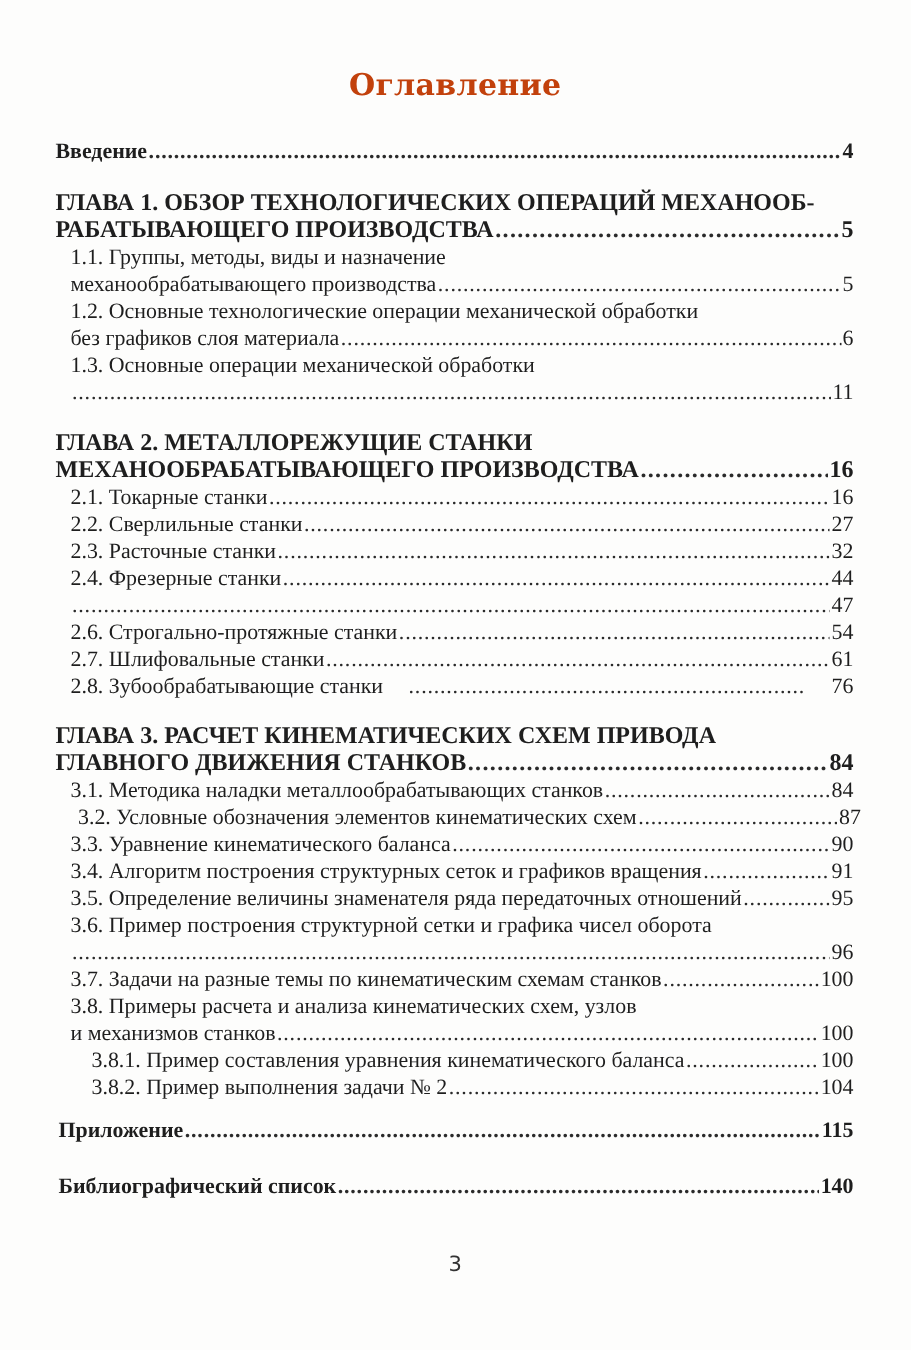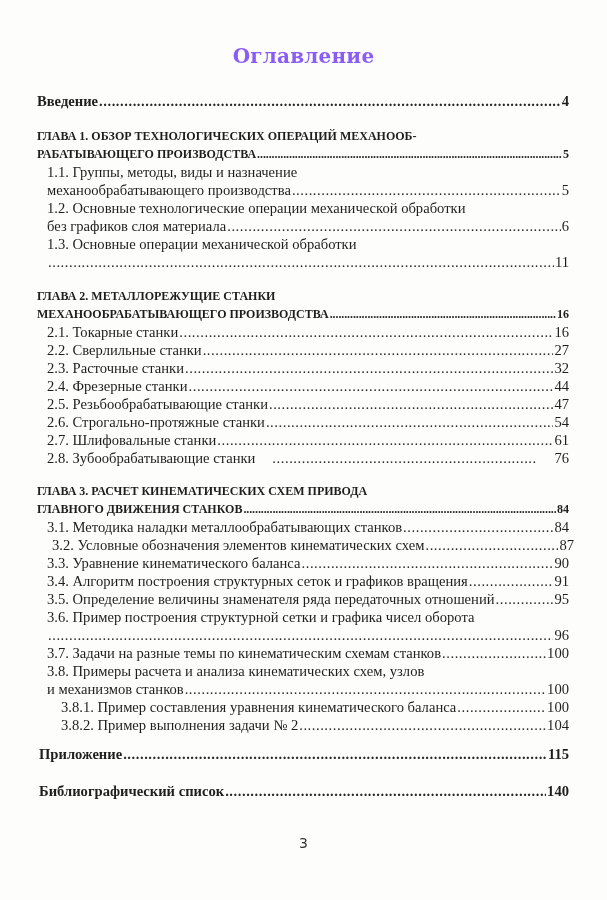--- a/index.html
+++ b/index.html
@@ -10,21 +10,21 @@
       overflow: hidden;
       font-family: "Liberation Serif", serif;
       color: #1e1e1e;
     }
     .page-title {
       position: absolute; top: 44px; left: 0; width: 607px;
       text-align: center;
       font-family: "DejaVu Serif", serif;
       font-weight: bold;
       font-size: 20px;
-      color: #8b5cf6;
+      color: #c2410c;
       letter-spacing: 0.2px;
     }
     .toc { position: absolute; left: 0; top: 0; width: 607px; }
     .row {
       position: absolute;
       display: flex;
       align-items: baseline;
       font-size: 14.6px;
       line-height: 18px;
       white-space: nowrap;
@@ -42,21 +42,21 @@
       white-space: nowrap;
     }
     .row .page { flex: 0 0 auto; text-align: right; }
     .line {
       position: absolute;
       font-size: 14.6px;
       line-height: 18px;
       white-space: nowrap;
     }
     .bold { font-weight: bold; }
-    .chapter { font-family: "Liberation Serif", serif; font-weight: bold; font-size: 12px; }
+    .chapter { font-family: "Liberation Serif", serif; font-weight: bold; font-size: 16px; }
     .page-number {
       position: absolute; top: 835px; left: 0; width: 607px;
       text-align: center;
       font-family: "DejaVu Sans", sans-serif;
       font-size: 14px;
       color: #333;
     }
   </style>
 </head>
 <body>
@@ -119,21 +119,20 @@
     <span class="label">2.3. Расточные станки</span>
     <span class="leader"></span>
     <span class="page">32</span>
   </div>
   <div class="row" style="top:377px; left:47px; width:522px;">
     <span class="label">2.4. Фрезерные станки</span>
     <span class="leader"></span>
     <span class="page">44</span>
   </div>
   <div class="row" style="top:395px; left:47px; width:522px;">
-    <span class="label">2.5. Резьбообрабатывающие станки</span>
     <span class="leader"></span>
     <span class="page">47</span>
   </div>
   <div class="row" style="top:413px; left:47px; width:522px;">
     <span class="label">2.6. Строгально-протяжные станки</span>
     <span class="leader"></span>
     <span class="page">54</span>
   </div>
   <div class="row" style="top:431px; left:47px; width:522px;">
     <span class="label">2.7. Шлифовальные станки</span>

